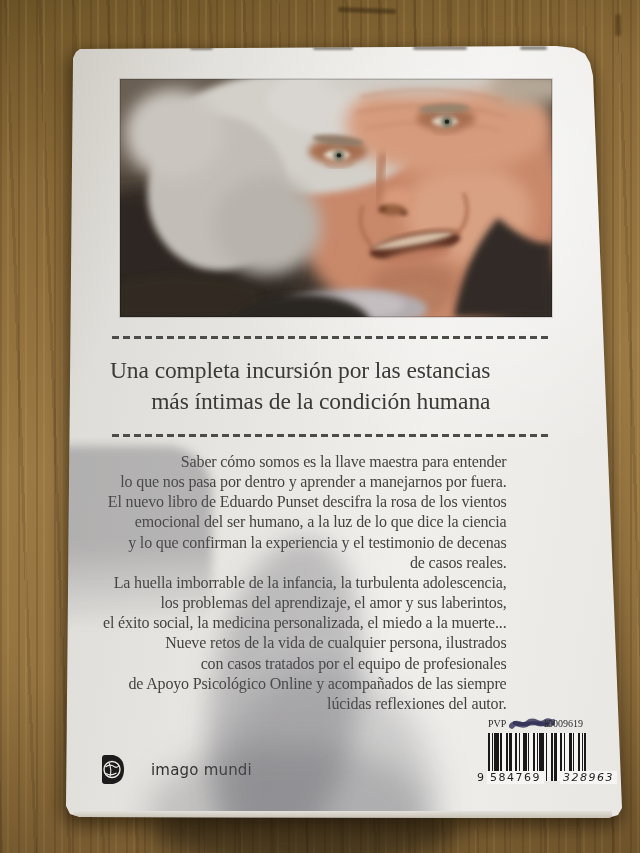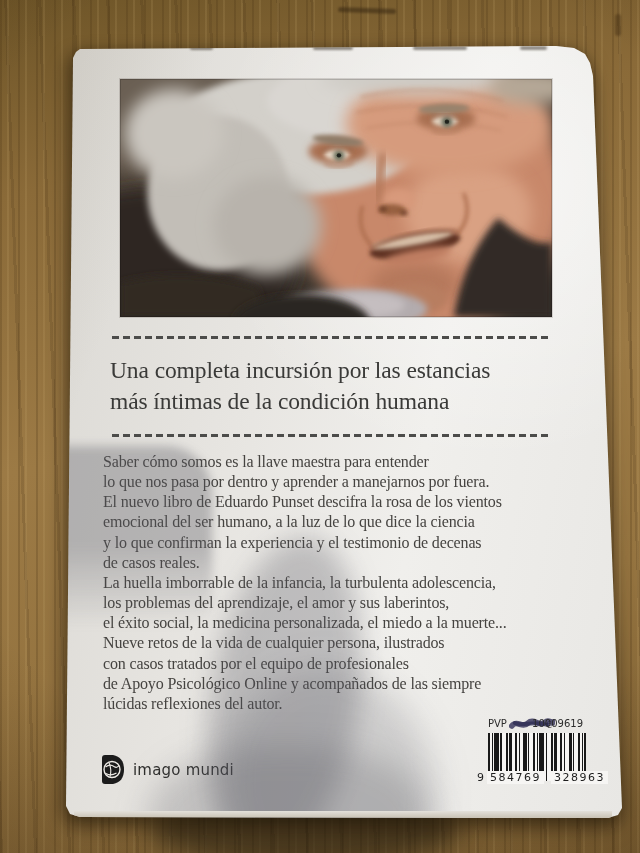--- a/index.html
+++ b/index.html
@@ -23,21 +23,21 @@
 
   
   .book-wrap{position:absolute;left:64px;top:46px;width:560px;height:772px;
     filter:drop-shadow(0 7px 9px rgba(25,17,5,.5)) drop-shadow(-4px 5px 8px rgba(25,17,5,.3));}
   .book{position:absolute;inset:0;
     clip-path:polygon(16px 3px,492px 0px,510px 2px,521px 8px,526px 17px,529px 30px,
       558px 762px,554px 769px,544px 772px,16px 771px,6px 768px,2px 760px,9px 12px,12px 6px);
     background:
       linear-gradient(112deg, rgba(140,130,112,.16), rgba(0,0,0,0) 18%),
       radial-gradient(85% 60% at 76% 18%, rgba(255,255,255,.55), rgba(255,255,255,0) 60%),
-      linear-gradient(100deg,#dbd9d4 0%,#e7e5e1 34%,#f0efec 62%,#e8e7e4 100%);}
+      linear-gradient(100deg,#dbd9d4 0%,#e7e5e1 34%,#f0efec 62%,#e8e7e4 100%); text-align: right;}
   .page-edge{position:absolute;left:10px;right:12px;bottom:0;height:7px;
     background:linear-gradient(180deg,#e3e0da,#c9c2b4);}
   .edge-smudge{position:absolute;top:0;height:4px;border-radius:2px;
     background:rgba(48,40,30,.5);filter:blur(1px);}
   .es1{left:126px;width:23px;}.es2{left:249px;width:40px;}
   .es3{left:349px;width:54px;}.es4{left:456px;width:27px;}
 
   
   .photo{position:absolute;left:56px;top:33px;width:432px;height:238px;
     outline:1px solid rgba(40,30,20,.15);}
@@ -48,42 +48,42 @@
   .dash-top{top:290px;}  .dash-bottom{top:388px;}
 
   .tagline{position:absolute;left:46px;top:309px;margin:0;font-weight:normal;
     font-size:23.5px;line-height:30.5px;letter-spacing:-0.1px;color:#3a3a38;
     white-space:pre-line;}
 
   .body-text{position:absolute;left:39px;top:406px;font-size:16px;line-height:20.15px;
     letter-spacing:-0.15px;color:#454340;}
   .body-text p{margin:0;white-space:pre-line;}
 
-  .publisher{position:absolute;left:36px;top:708px;display:flex;align-items:center;gap:9px;}
+  .publisher{position:absolute;left:36px;top:708px;display:flex;align-items:center;gap:27px;}
   .pub-mark{width:24px;height:31px;display:block;}
   .pub-name{font-family:"DejaVu Sans",sans-serif;font-size:15px;color:#2e2e2c;letter-spacing:.2px;}
 
   
   .barcode-block{position:absolute;left:413px;top:672px;width:126px;height:70px;
     font-family:"DejaVu Sans",sans-serif;color:#2b2b2b;}
-  .bc-top{position:absolute;inset:0 0 auto 0;height:14px;font-size:10px;}
+  .bc-top{position:absolute;inset:0 0 auto 0;height:14px;font-size:10px;font-family:Liberation Serif, serif;}
   .pvp{position:absolute;left:11px;top:0;}
   .currency{position:absolute;left:69px;top:1px;font-size:9.5px;color:#3c3c3c;}
   .scribble{position:absolute;left:32px;top:-3px;width:46px;height:18px;}
   .code{position:absolute;right:20px;top:0;}
   .bars{position:absolute;left:11px;top:15px;width:98px;height:48px;background-color:#f6f5f3;
     background-image:
       repeating-linear-gradient(90deg,#191919 0 2px,rgba(0,0,0,0) 2px 4px,#191919 4px 5px,rgba(0,0,0,0) 5px 9px),
       repeating-linear-gradient(90deg,rgba(0,0,0,0) 0 6px,#191919 6px 9px,rgba(0,0,0,0) 9px 15px),
       repeating-linear-gradient(90deg,rgba(0,0,0,0) 0 12px,#191919 12px 13px,rgba(0,0,0,0) 13px 23px);}
   .isbn{position:absolute;left:0;top:53px;display:flex;align-items:baseline;
     font-size:11px;color:#1d1d1d;}
   .isbn .lead{margin-right:3px;}
   .isbn .grp{background:#f6f5f3;padding:0 3px;letter-spacing:1.5px;}
-  .isbn .grp + .grp{margin-left:7px;}
+  .isbn .grp + .grp{margin-left:16px;font-style:italic;}
 
   
   .shadow{position:absolute;pointer-events:none;}
   .phone-shadow{left:-4px;top:400px;width:152px;height:182px;
     border-radius:0 46px 30px 0;filter:blur(5px);
     background:linear-gradient(180deg,rgba(88,88,96,.34) 55%,rgba(88,88,96,0) 100%);}
   .head-shadow{left:146px;top:489px;width:148px;height:330px;border-radius:50%;
     background:rgba(84,84,92,.30);filter:blur(13px);transform:rotate(9deg);}
   .arm-shadow{left:161px;top:619px;width:210px;height:250px;border-radius:50%;
     background:rgba(84,84,92,.22);filter:blur(17px);transform:rotate(-14deg);}

